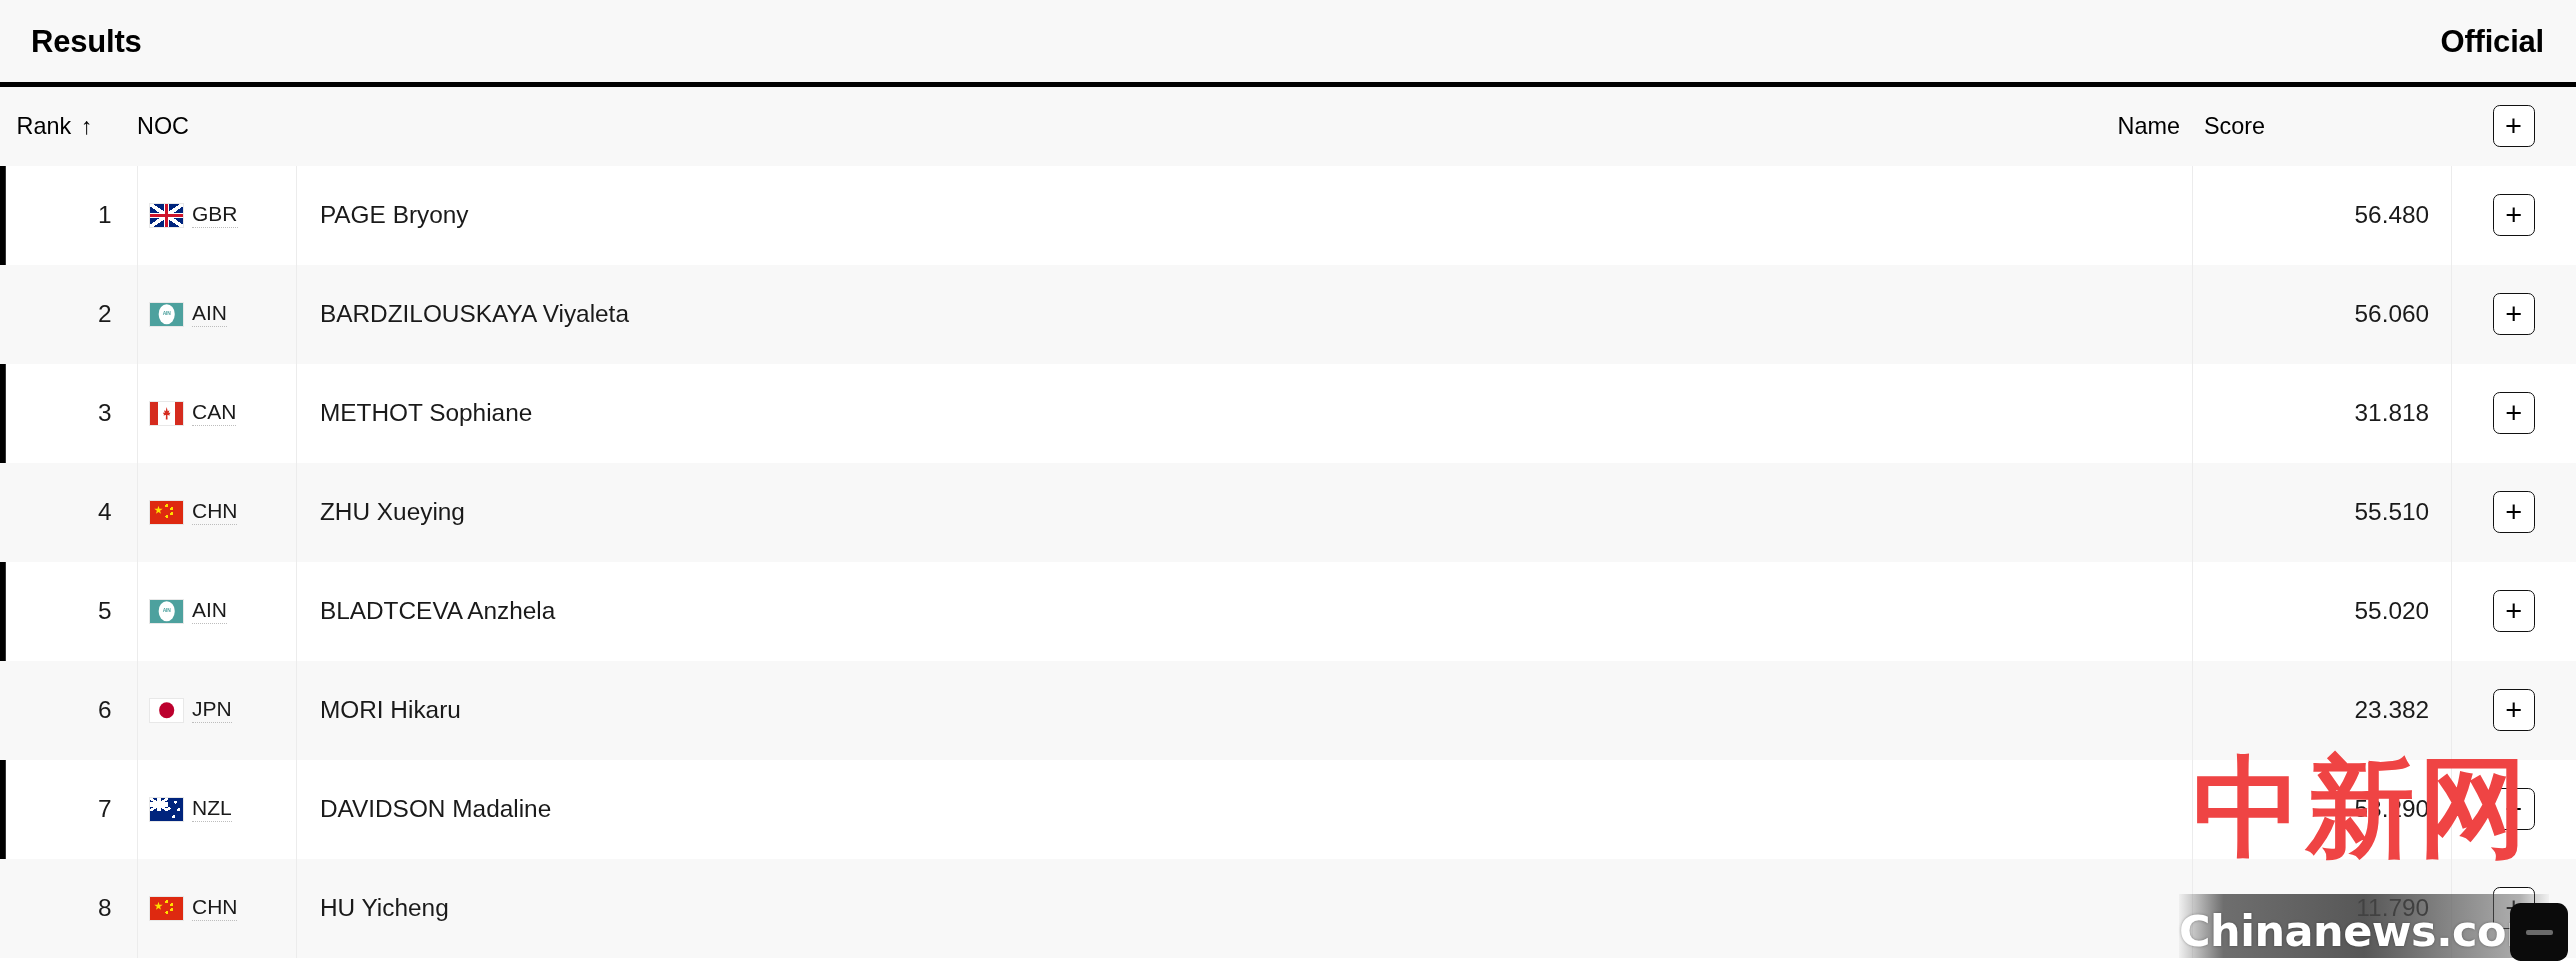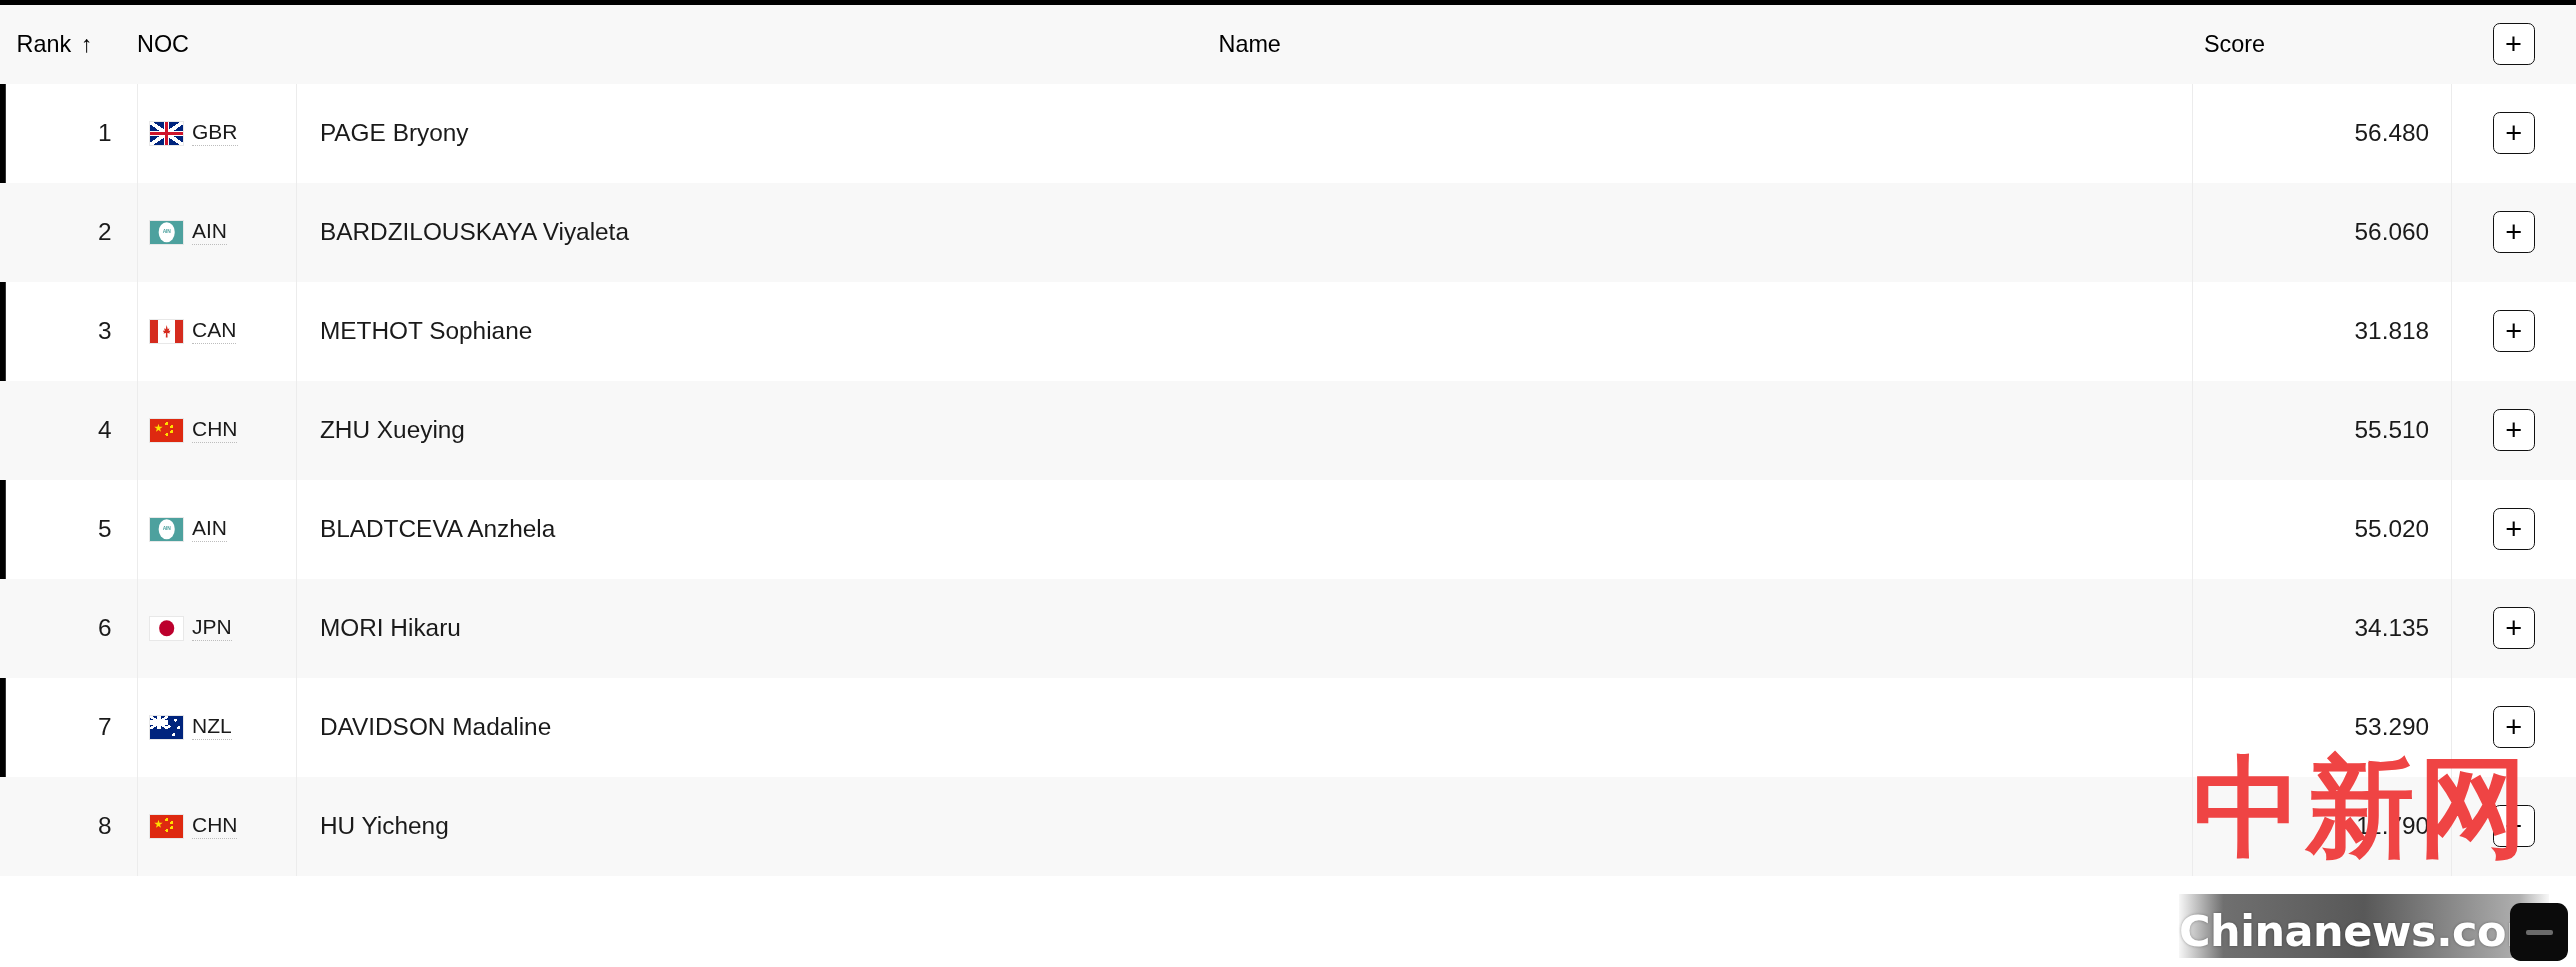--- a/index.html
+++ b/index.html
@@ -77,21 +77,21 @@
     text-align: left;
     padding-left: 16.6px !important;
     white-space: nowrap;
   }
   .sort-arrow {
     display: inline-block;
     padding: 0 3.9px 0 9.7px;
     font-size: 23.4px;
   }
   .th-noc  { text-align: left; padding-left: 0px !important; }
-  .th-name { text-align: center; padding-left: 23.4px !important; }
+  .th-name { text-align: right; padding-left: 23.4px !important; }
   .th-score{ text-align: left; padding-right: 21.4px !important; }
   .th-plus { text-align: center; }
 
   .rtable tbody tr {
     height: 99px;
   }
   .rtable tbody tr.odd  { background: #ffffff; }
   .rtable tbody tr.even { background: #f8f8f8; }
 
   .rtable tbody td {
@@ -346,20 +346,24 @@
     background: #6b6b6b;
     border-radius: 1.9px;
     display: block;
   }
 </style>
 </head>
 <body>
 
 <div class="page">
 
+  <div class="results-header">
+    <div class="results-title">Results</div>
+    <div class="results-status">Official</div>
+  </div>
 
   <div class="black-rule"></div>
 
   <table class="rtable">
     <colgroup>
       <col class="c-rank">
         <col class="c-noc">
         <col class="c-name">
         <col class="c-score">
         <col class="c-plus">
@@ -438,21 +442,21 @@
         </tr>
         <tr class="even">
           <td class="td-rank">6</td>
           <td class="td-noc">
             <div class="noc-wrap">
               <span class="flag flag-jpn"></span>
               <span class="noc-code">JPN</span>
             </div>
           </td>
           <td class="td-name">MORI Hikaru</td>
-          <td class="td-score">34.135</td>
+          <td class="td-score">23.382</td>
           <td class="td-plus"><button class="plus-btn">+</button></td>
         </tr>
         <tr class="odd">
           <td class="td-rank">7</td>
           <td class="td-noc">
             <div class="noc-wrap">
               <span class="flag flag-nzl"></span>
               <span class="noc-code">NZL</span>
             </div>
           </td>

